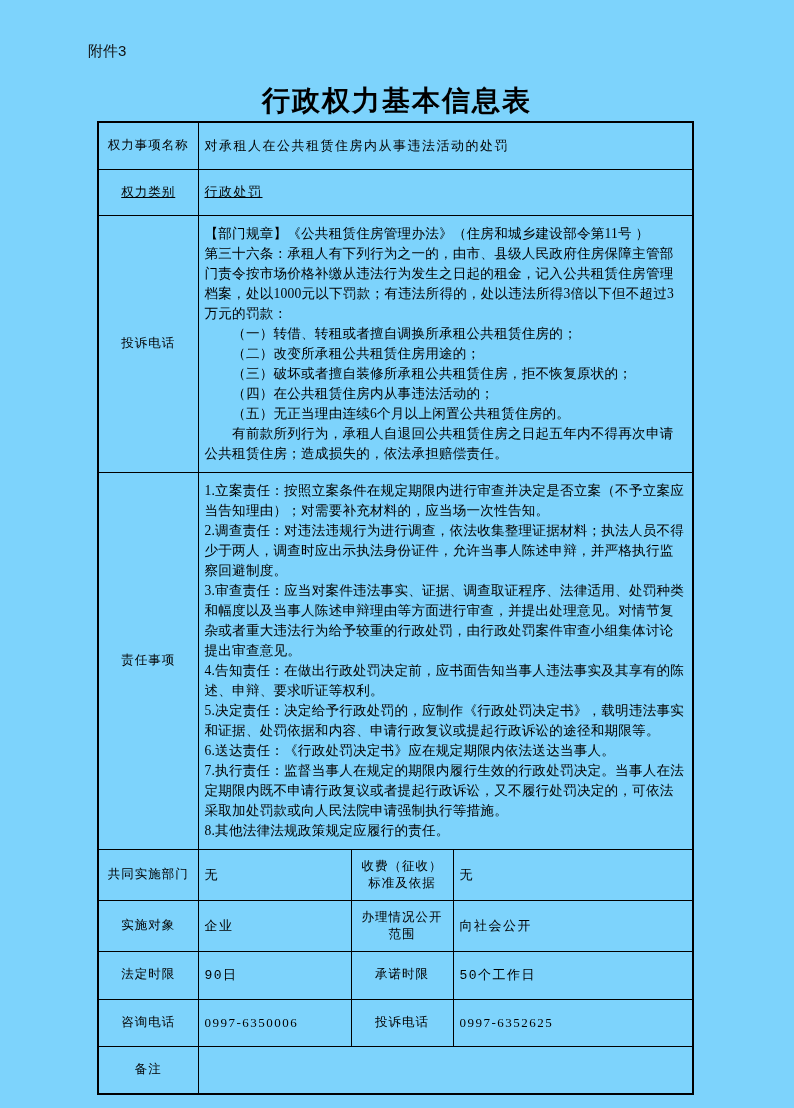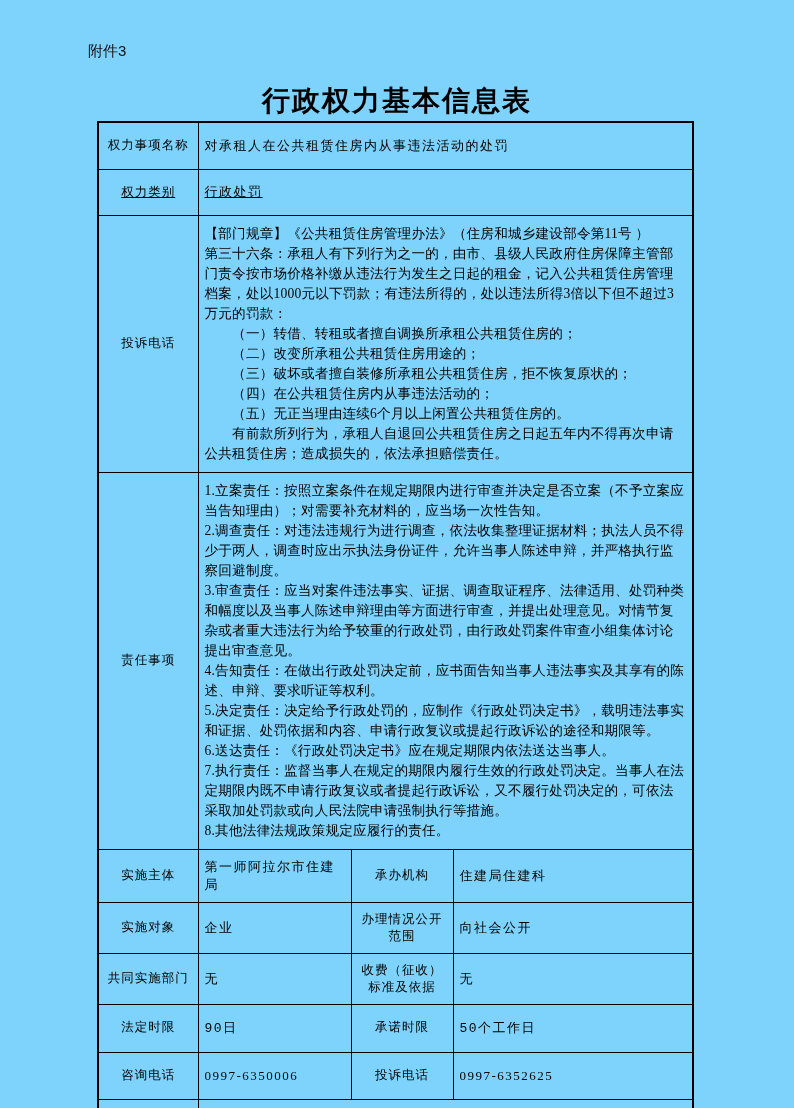--- a/index.html
+++ b/index.html
@@ -113,39 +113,33 @@
       <td class="txt" colspan="3">1.立案责任：按照立案条件在规定期限内进行审查并决定是否立案（不予立案应当告知理由）；对需要补充材料的，应当场一次性告知。
 2.调查责任：对违法违规行为进行调查，依法收集整理证据材料；执法人员不得少于两人，调查时应出示执法身份证件，允许当事人陈述申辩，并严格执行监察回避制度。
 3.审查责任：应当对案件违法事实、证据、调查取证程序、法律适用、处罚种类和幅度以及当事人陈述申辩理由等方面进行审查，并提出处理意见。对情节复杂或者重大违法行为给予较重的行政处罚，由行政处罚案件审查小组集体讨论提出审查意见。
 4.告知责任：在做出行政处罚决定前，应书面告知当事人违法事实及其享有的陈述、申辩、要求听证等权利。
 5.决定责任：决定给予行政处罚的，应制作《行政处罚决定书》，载明违法事实和证据、处罚依据和内容、申请行政复议或提起行政诉讼的途径和期限等。
 6.送达责任：《行政处罚决定书》应在规定期限内依法送达当事人。
 7.执行责任：监督当事人在规定的期限内履行生效的行政处罚决定。当事人在法定期限内既不申请行政复议或者提起行政诉讼，又不履行处罚决定的，可依法采取加处罚款或向人民法院申请强制执行等措施。
 8.其他法律法规政策规定应履行的责任。</td>
     </tr>
 
-    <tr style="height:46px;">
-      <td class="lbl">实施主体</td>
-      <td class="ctr">第一师阿拉尔市住建局</td>
-      <td class="lbl">承办机构</td>
-      <td class="ctr">住建局住建科</td>
+
+    <tr style="height:47px;">
+      <td class="lbl">共同实施部门</td>
+      <td class="ctr">无</td>
+      <td class="lbl">收费（征收）标准及依据</td>
+      <td class="ctr">无</td>
     </tr>
 
     <tr style="height:51px;">
       <td class="lbl">实施对象</td>
       <td class="ctr">企业</td>
       <td class="lbl">办理情况公开范围</td>
       <td class="ctr">向社会公开</td>
-    </tr>
-
-    <tr style="height:47px;">
-      <td class="lbl">共同实施部门</td>
-      <td class="ctr">无</td>
-      <td class="lbl">收费（征收）标准及依据</td>
-      <td class="ctr">无</td>
     </tr>
 
     <tr style="height:48px;font-family:Liberation Mono, monospace;">
       <td class="lbl">法定时限</td>
       <td class="ctr">90日</td>
       <td class="lbl">承诺时限</td>
       <td class="ctr">50个工作日</td>
     </tr>
 
     <tr style="height:47px;margin-top:48px;">

